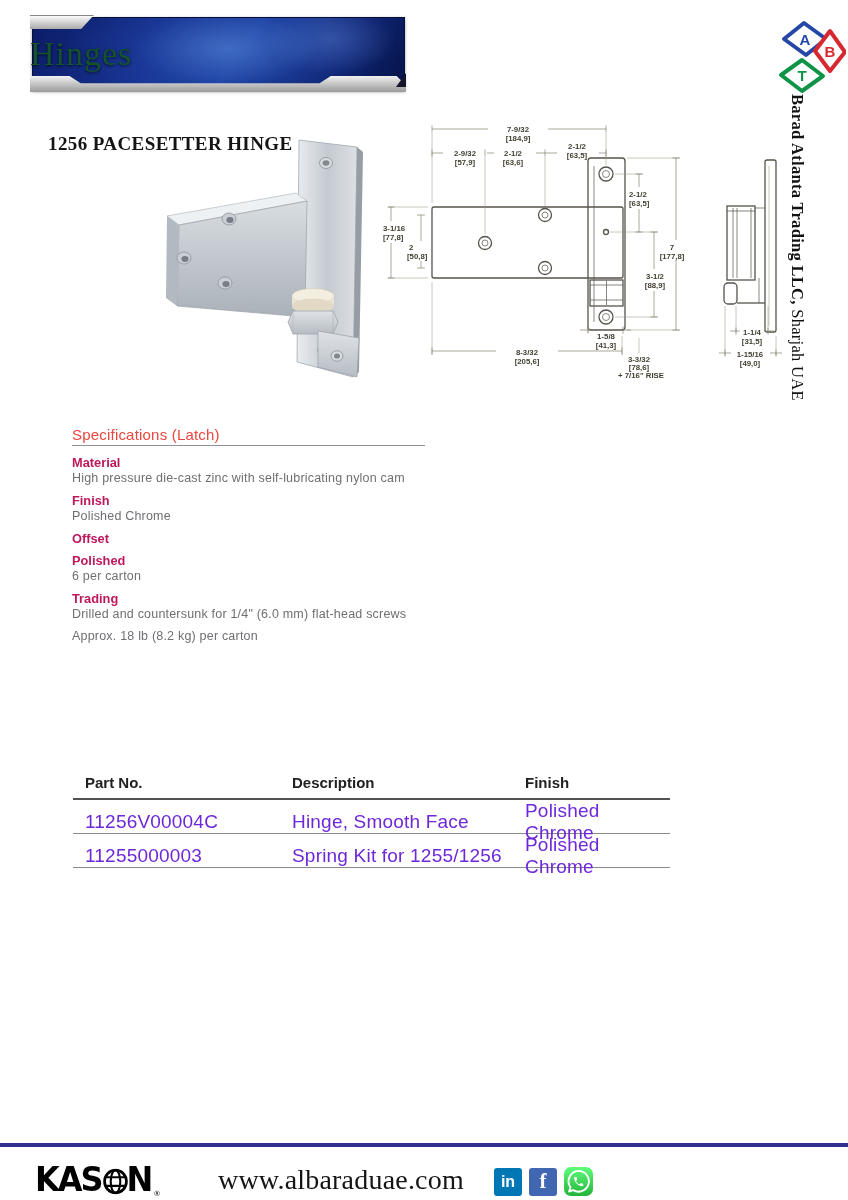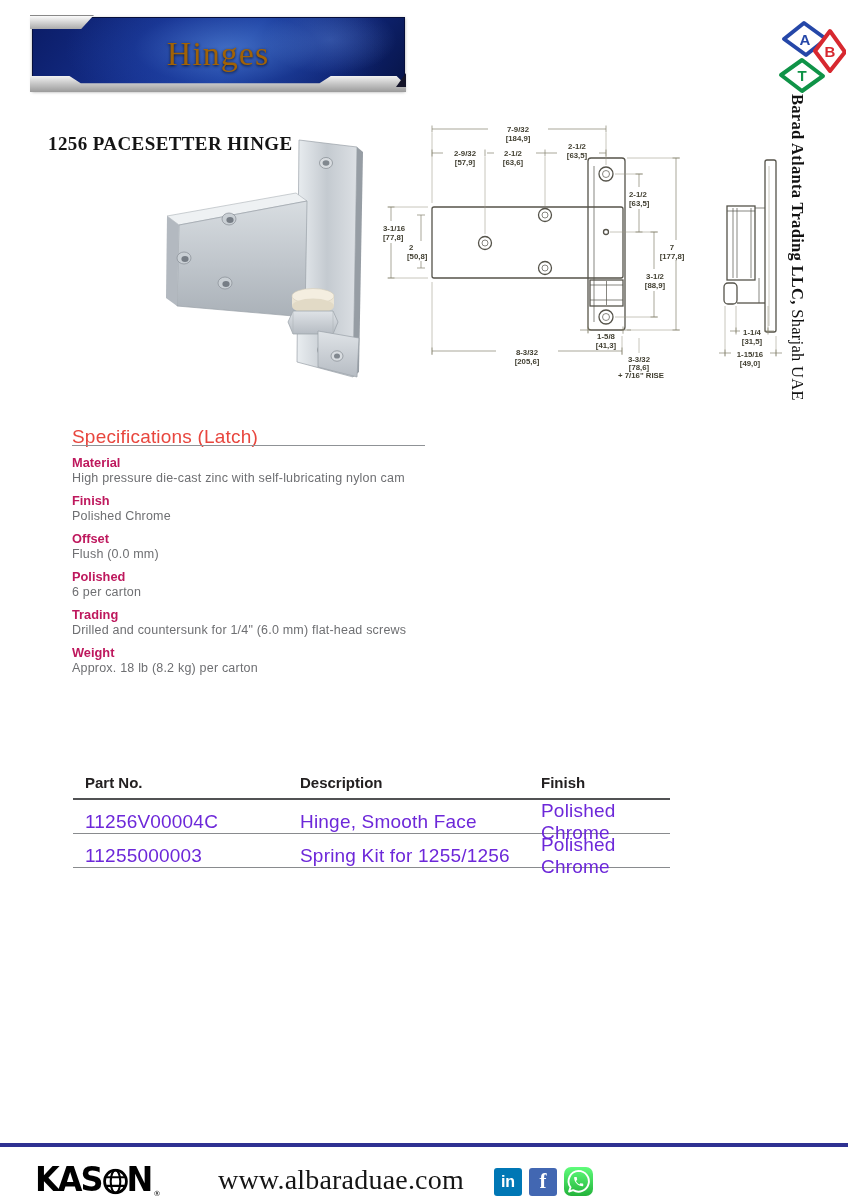--- a/index.html
+++ b/index.html
@@ -12,22 +12,22 @@
   .banner{position:absolute;left:30px;top:13px;width:376px;height:84px;}
   .banner-blue{
     position:absolute;left:2px;top:4px;width:371px;height:72px;
     background:
       radial-gradient(ellipse 62% 130% at 52% 42%, rgba(94,146,226,.55) 0%, rgba(40,80,180,.25) 40%, rgba(0,0,0,0) 70%),
       radial-gradient(ellipse 30% 80% at 80% 30%, rgba(120,160,230,.35) 0%, rgba(0,0,0,0) 60%),
       linear-gradient(125deg,#0b1c66 0%, #16318f 35%, #1c3f9f 55%, #0e2372 80%, #071447 100%);
     border:1px solid #060f3c;box-shadow:0 1px 3px rgba(0,0,0,.35);
   }
   .banner-title{
-    position:absolute;left:0;top:22px;width:100%;text-align:center;
-    font-family:"Liberation Serif",serif;font-size:34px;color:#a16207;
+    position:absolute;left:0;top:22px;width:100%;text-align:left;
+    font-family:"Liberation Serif",serif;font-size:34px;color:#14532d;
     text-shadow:0 1px 3px rgba(0,0,0,.75);letter-spacing:1px;
   }
   .steel-top{
     position:absolute;left:0;top:2px;width:64px;height:13px;
     background:linear-gradient(#fbfbfb,#ababab);
     clip-path:polygon(0 0,100% 0,80% 100%,0 100%);
     border-top:1px solid #888;
   }
   .steel-bottom{
     position:absolute;left:0;top:63px;width:100%;height:16px;
@@ -63,31 +63,31 @@
   
   .tech{position:absolute;left:380px;top:108px;width:412px;height:292px;}
   .tech .outline{stroke:#55534a;stroke-width:1.3;fill:none;}
   .tech .thin{stroke:#55534a;stroke-width:0.7;fill:none;}
   .tech .dimline{stroke:#85836f;stroke-width:0.7;fill:none;}
   .tech .extline{stroke:#9b9985;stroke-width:0.55;fill:none;}
   .tech text{font-family:"Liberation Sans",sans-serif;font-size:7.8px;font-weight:bold;fill:#403e30;}
 
   
   .spec-heading{
-    position:absolute;left:72px;top:426px;font-size:19px;color:#e8463e;letter-spacing:.2px;
+    position:absolute;left:72px;top:426px;font-size:15px;color:#e8463e;letter-spacing:.2px;
   }
   .spec-rule{position:absolute;left:72px;top:445px;width:353px;height:1px;background:#8f9296;}
   .spec-list{position:absolute;left:72px;top:455px;width:560px;}
   .spec-item{margin-bottom:7px;}
   .spec-label{font-size:12.8px;font-weight:bold;color:#be185d;line-height:15px;margin-bottom:1px;}
   .spec-value{font-size:12.5px;color:#6e6f72;line-height:15px;letter-spacing:.2px;}
 
   
   .parts{position:absolute;left:73px;top:766px;width:597px;}
-  .parts-row{display:grid;grid-template-columns:207px 233px 157px;align-items:center;gap:8px;}
+  .parts-row{display:grid;grid-template-columns:207px 233px 157px;align-items:center;}
   .parts-head{border-bottom:2px solid #515254;height:32px;}
   .parts-head .cell{font-size:15px;font-weight:bold;color:#232021;}
   .parts-body .parts-row{height:33px;border-bottom:1.5px solid #898b8e;}
   .parts-body .cell{font-size:19px;color:#6d28d9;letter-spacing:.2px;}
   .cell{padding-left:12px;}
 
   
   .footer-line{position:absolute;left:0;top:1143px;width:848px;height:3.5px;background:#2e3192;}
   .kason{
     position:absolute;left:35px;top:1161px;display:flex;align-items:center;
@@ -332,32 +332,30 @@
   <div class="spec-item">
     <div class="spec-label">Material</div>
     <div class="spec-value">High pressure die-cast zinc with self-lubricating nylon cam</div>
   </div>
   <div class="spec-item">
     <div class="spec-label">Finish</div>
     <div class="spec-value">Polished Chrome</div>
   </div>
   <div class="spec-item">
     <div class="spec-label">Offset</div>
-    <div class="spec-value">Flush (0.0 mm)</div>
   </div>
   <div class="spec-item">
     <div class="spec-label">Polished</div>
     <div class="spec-value">6 per carton</div>
   </div>
   <div class="spec-item">
     <div class="spec-label">Trading</div>
     <div class="spec-value">Drilled and countersunk for 1/4" (6.0 mm) flat-head screws</div>
   </div>
   <div class="spec-item">
-    <div class="spec-label">Weight</div>
     <div class="spec-value">Approx. 18 lb (8.2 kg) per carton</div>
   </div>
 </div>
 
 <div class="parts">
   <div class="parts-row parts-head">
     <div class="cell">Part No.</div>
     <div class="cell">Description</div>
     <div class="cell">Finish</div>
   </div>

